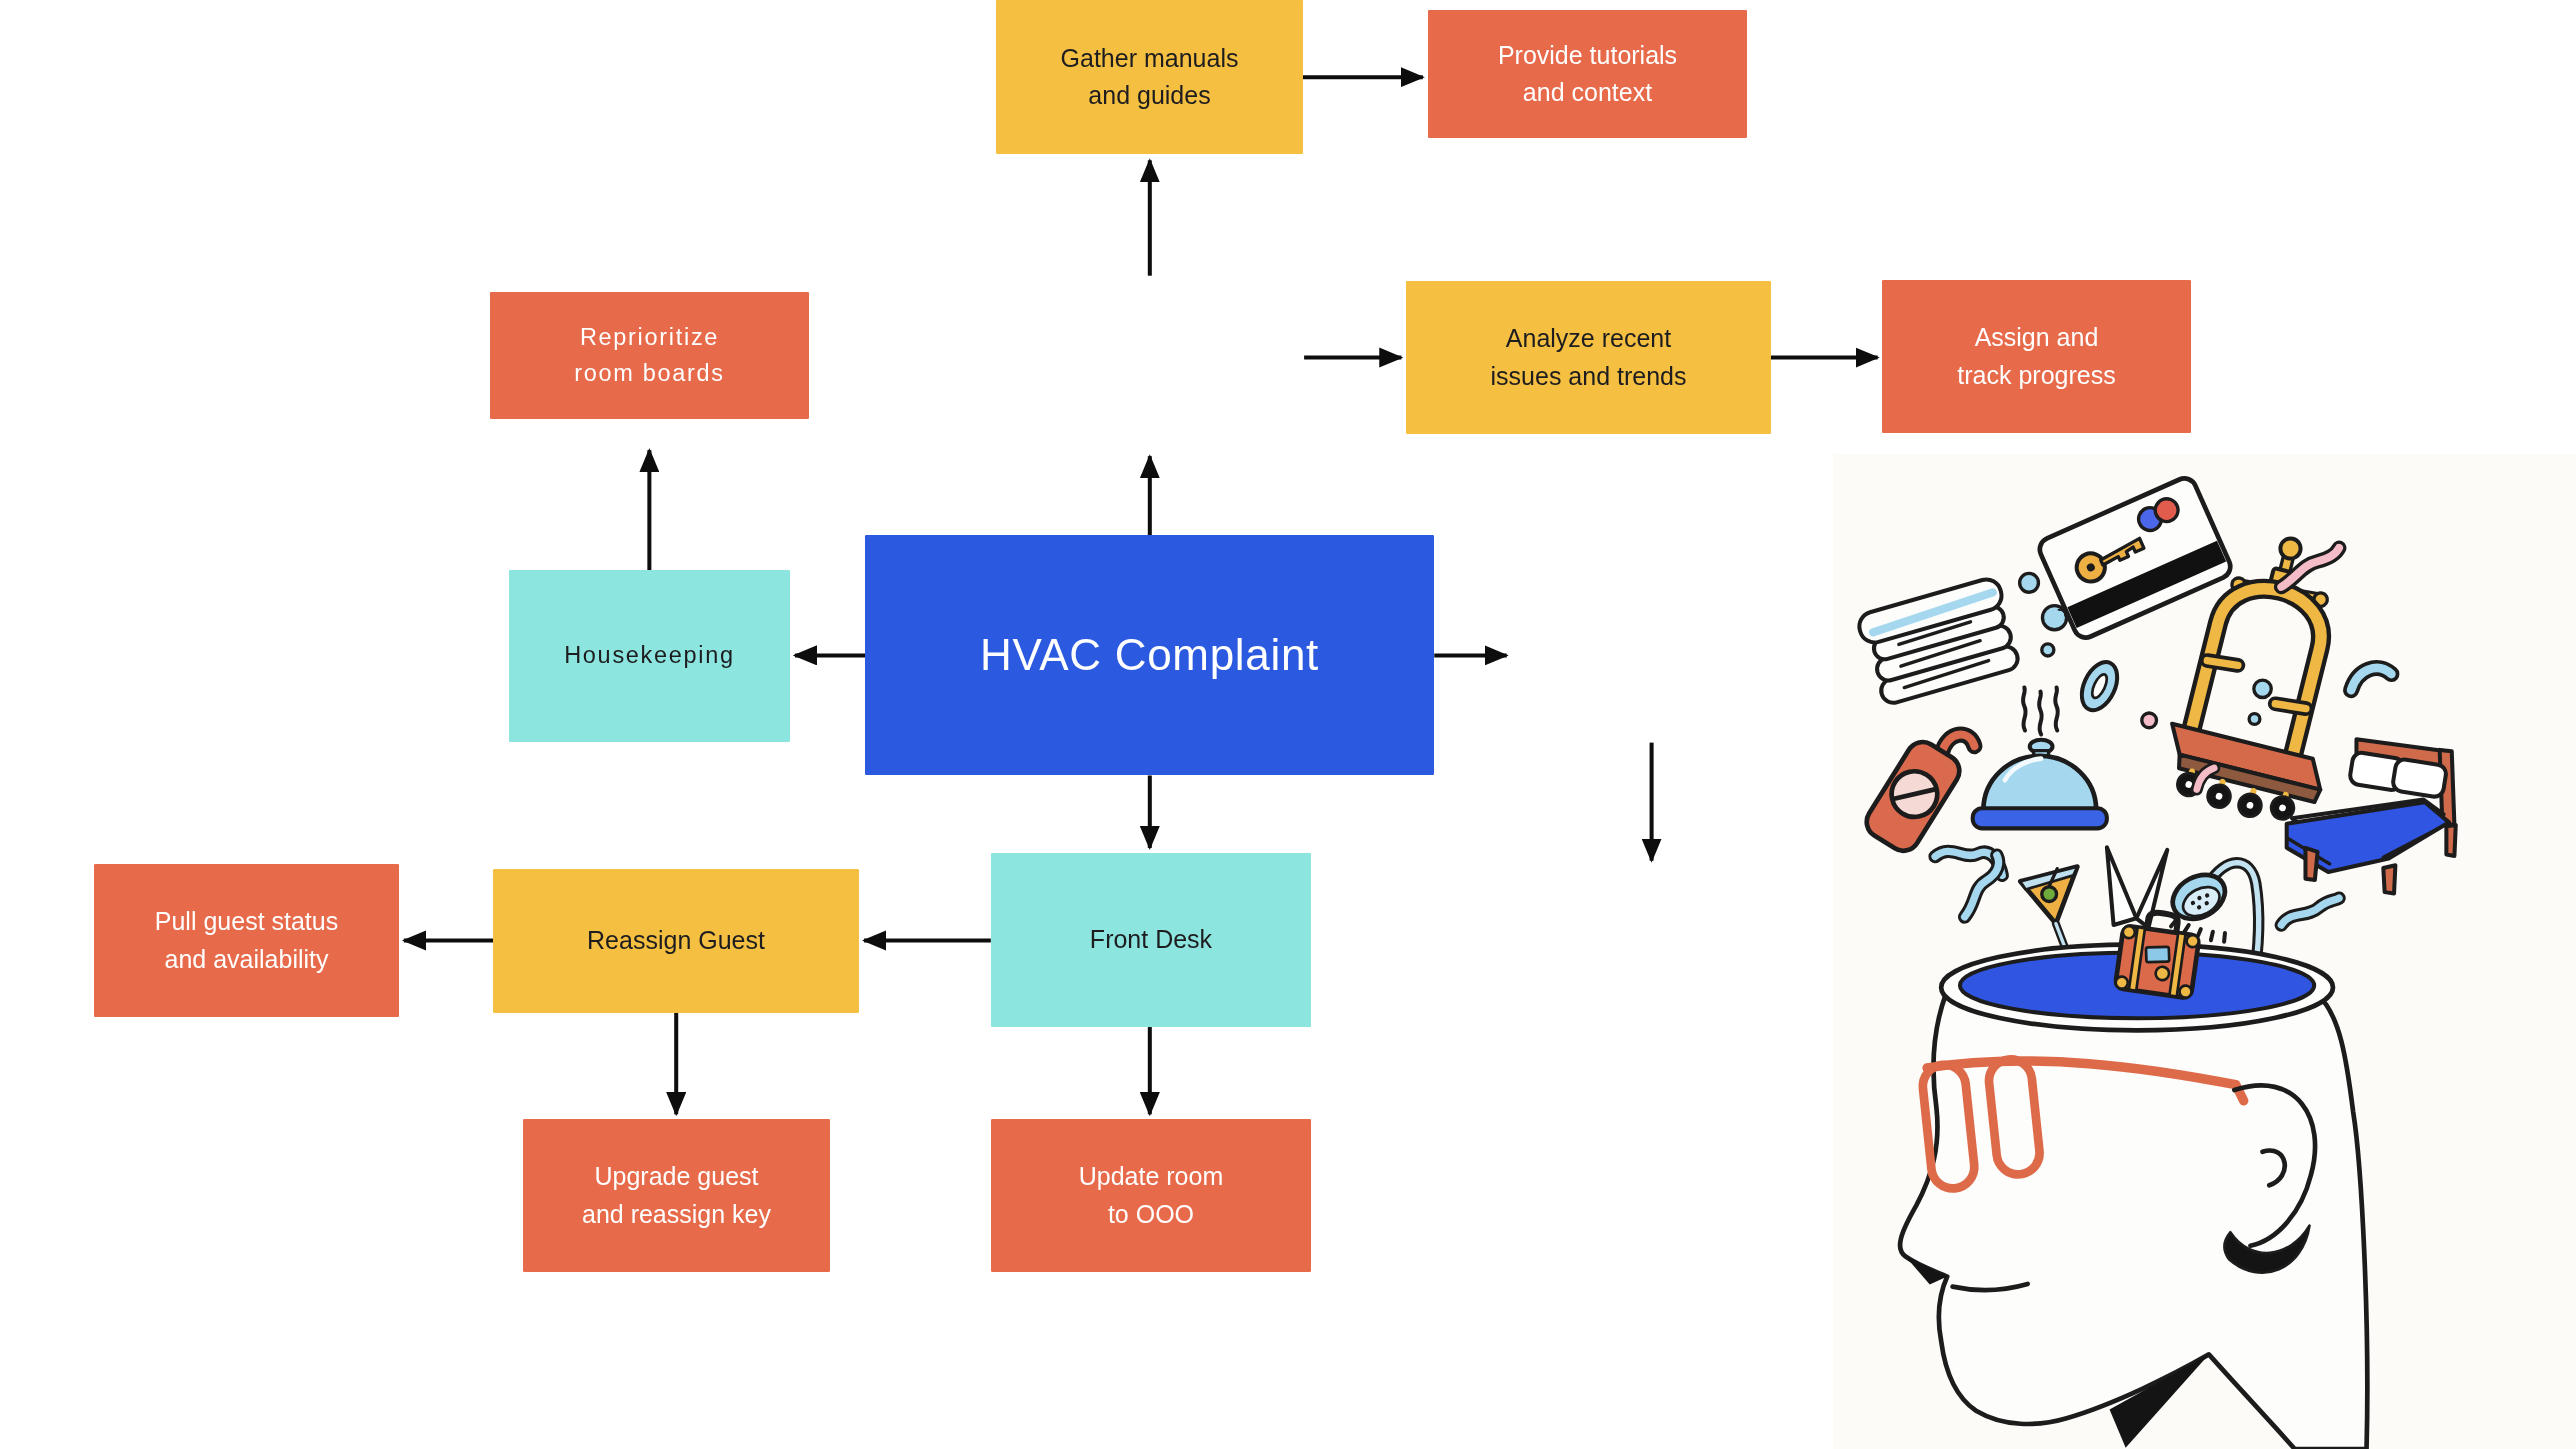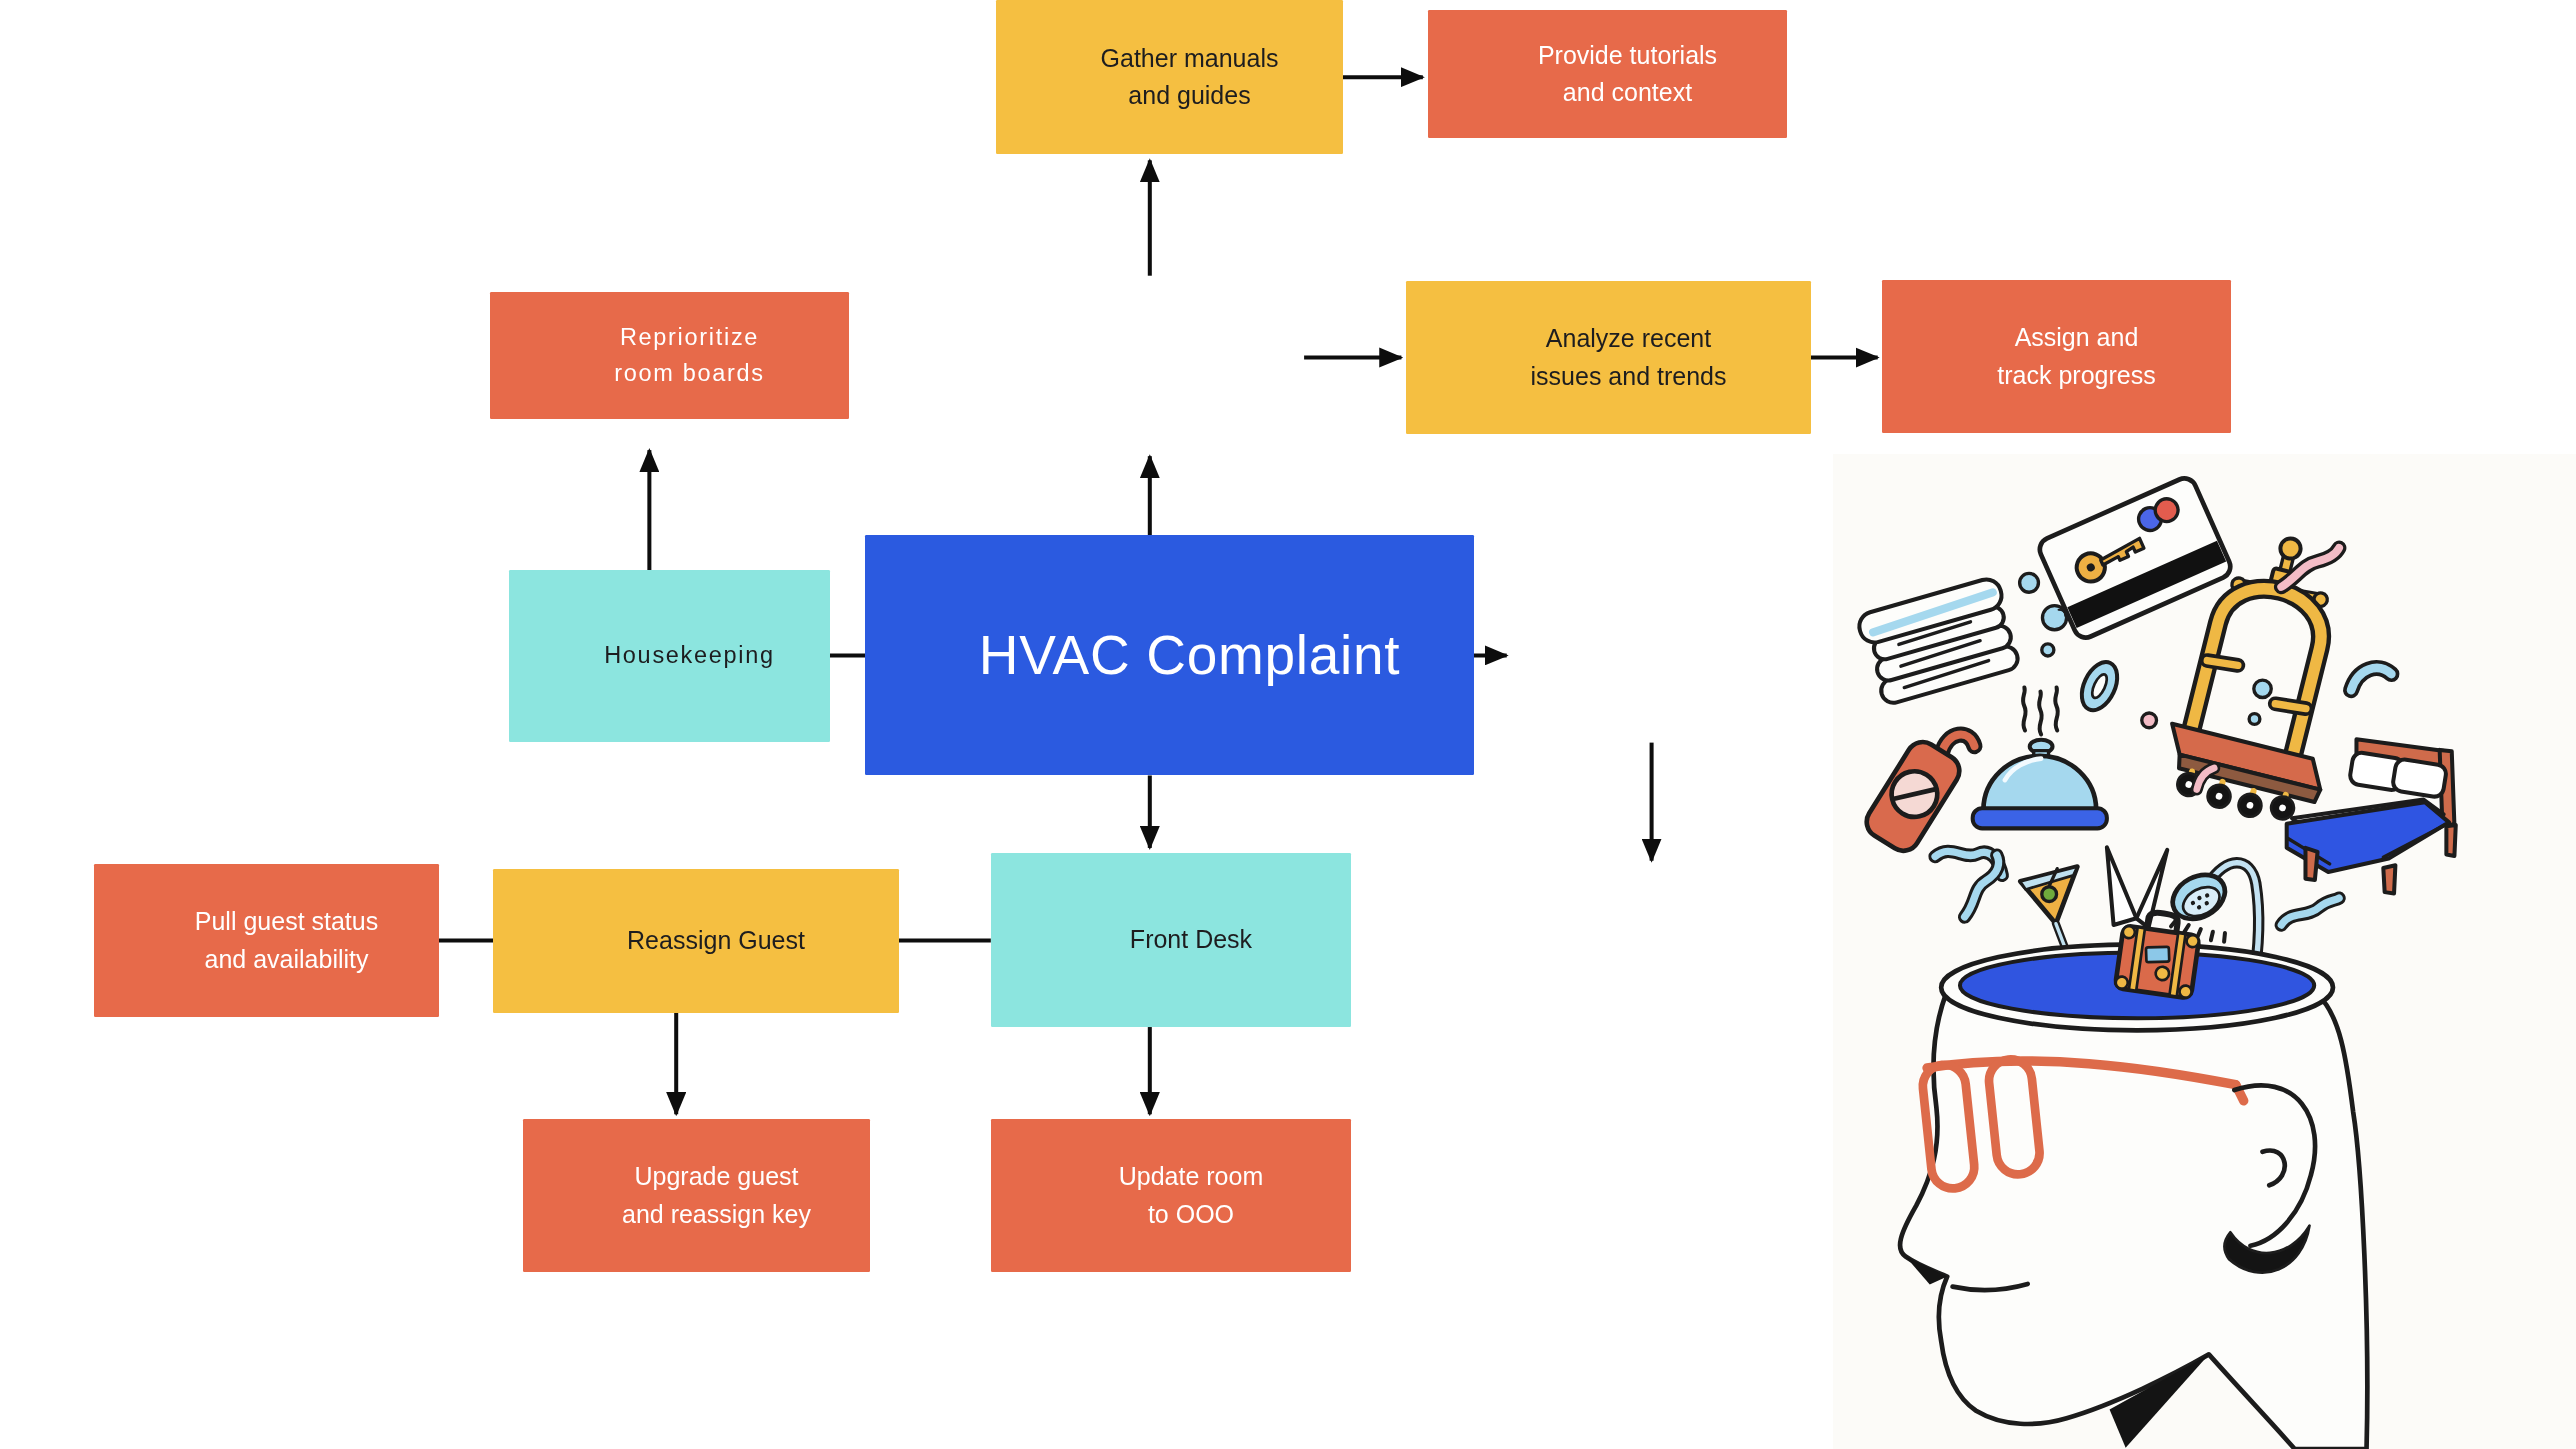--- a/index.html
+++ b/index.html
@@ -2,27 +2,27 @@
 <html style="--blue: #2b5ae0; --teal: #8ce5df; --yellow: #f5bf41; --orange: #e76a4a; --ink: #1d1d1f; --white_text: #ffffff; --line: #0d0d0d; --illustration_bg: #fcfbf8;font-size:10.7px"><head>
 <meta charset="utf-8">
 <style>
   html,body{margin:0;padding:0;width:2576px;height:1449px;background:#ffffff;overflow:hidden;}
   .board{position:relative;width:2576px;height:1449px;background:#ffffff;font-family:"Liberation Sans",sans-serif;}
   .arrows{position:absolute;left:0;top:0;width:2576px;height:1449px;}
   .arrow{stroke:var(--line,#0d0d0d);stroke-width:6;fill:none;}
   #ah path{fill:var(--line,#0d0d0d);}
   .node{position:absolute;display:flex;align-items:center;justify-content:center;
         text-align:center;font-size:25px;line-height:1.5;color:var(--ink,#1d1d1f);
-        border-radius:1.3px;padding-left:40px;}
+        border-radius:1.3px;}
   .node span{white-space:pre-line;display:block;}
   .node.teal{background:var(--teal,#8ce5df);}
   .node.yellow{background:var(--yellow,#f5bf41);}
   .node.orange{background:var(--orange,#e76a4a);color:var(--white_text,#fff);}
   .node.blue{background:var(--blue,#2b5ae0);color:var(--white_text,#fff);
-             font-size:55px;font-weight:500;letter-spacing:0.7px;}
+             font-size:44px;font-weight:500;letter-spacing:0.7px;}
   .sp{letter-spacing:1.7px;font-size:23.5px;}
   .illustration{position:absolute;left:1833px;top:454px;width:743px;height:995px;
                 background:var(--illustration_bg,#fcfbf8);}
   .illustration svg{display:block;width:100%;height:100%;}
 </style>
 </head>
 <body>
 
 <div class="board">
 

